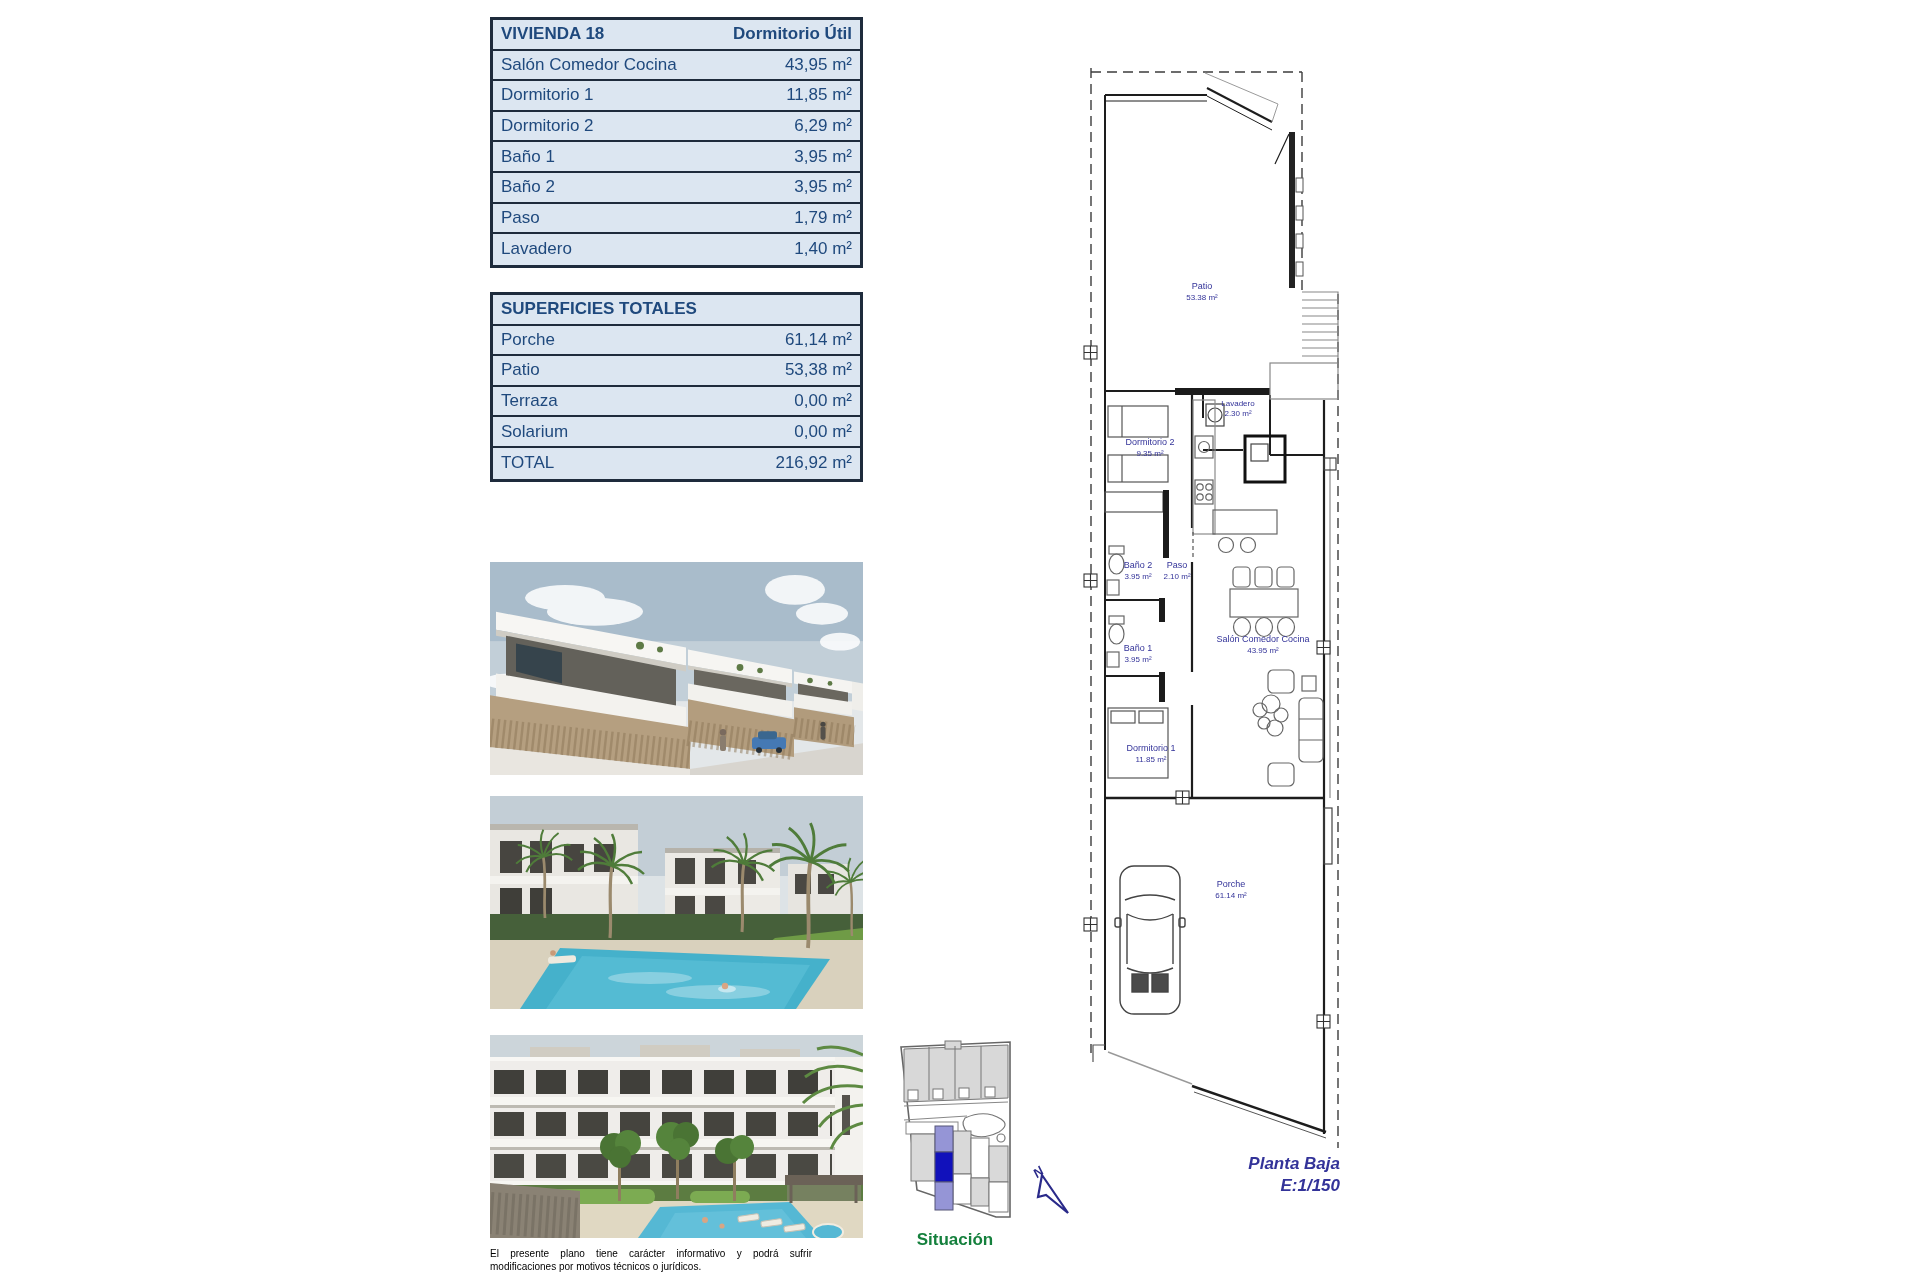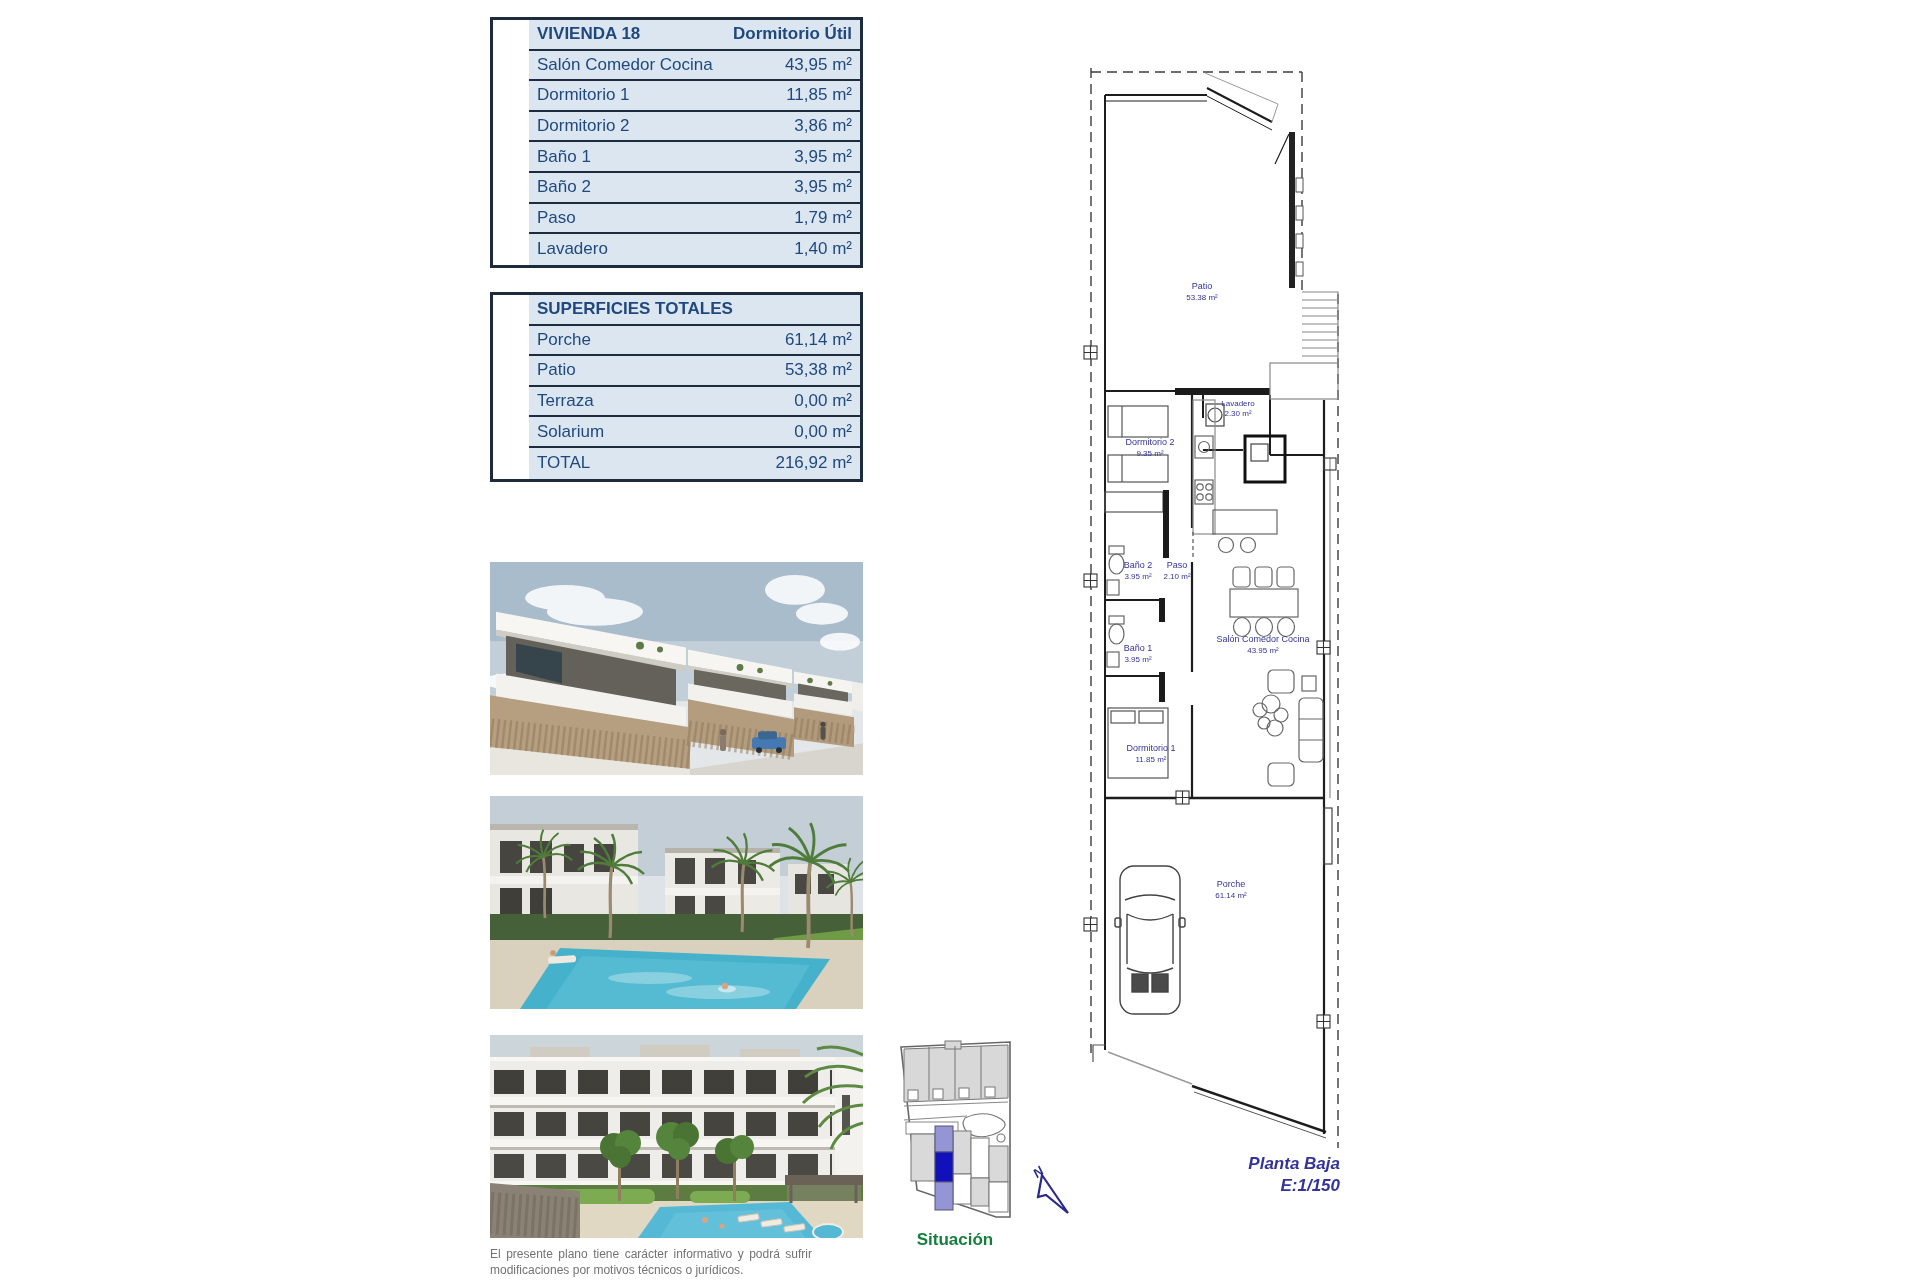--- a/index.html
+++ b/index.html
@@ -4,37 +4,37 @@
 <style>
   html,body{margin:0;padding:0;background:#ffffff;}
   #canvas{position:relative;width:1920px;height:1280px;background:#ffffff;overflow:hidden;
           font-family:"Liberation Sans", sans-serif;}
 
   
   .sheet{position:absolute;left:490px;width:373px;border:3px solid #1e2b3c;box-sizing:border-box;}
   #tbl-vivienda{top:17px;}
   #tbl-totales{top:292px;}
   .trow{box-sizing:border-box;height:30.6px;display:flex;justify-content:space-between;align-items:center;
-        padding:0 8px;background:#dce6f1;border-bottom:2.6px solid #1e2b3c;color:#1f497d;font-size:17px;margin-left:36px;}
+        padding:0 8px;background:#dce6f1;border-bottom:2.6px solid #1e2b3c;color:#1f497d;font-size:17px;}
   .trow:last-child{border-bottom:none;}
   .trow .lab{white-space:nowrap;}
   .trow .val{white-space:nowrap;}
   .trow.hdr span{font-weight:bold;}
   .trow.total span{font-weight:normal;}
 
   
   .photo{position:absolute;left:490px;width:373px;overflow:hidden;background:#dfe3e6;}
   #photo1{top:562px;height:213px;}
   #photo2{top:796px;height:213px;}
   #photo3{top:1035px;height:203px;}
   .photo svg{display:block;width:100%;height:100%;}
 
   
-  #disclaimer{position:absolute;left:490px;top:1247px;width:322px;font-size:12px;line-height:1.3;
-              color:#737373;text-align:justify;}
+  #disclaimer{position:absolute;left:490px;top:1247px;width:322px;font-size:10px;line-height:1.3;
+              color:#000000;text-align:justify;}
 
   
   #plan{position:absolute;left:1080px;top:60px;width:275px;height:1100px;}
   #plan-caption{position:absolute;left:1140px;top:1153px;width:200px;text-align:right;
                 color:#333399;font-weight:bold;font-size:17px;line-height:1.3;font-style:italic;}
 
   
   #situacion-map{position:absolute;left:893px;top:1038px;width:124px;height:186px;}
   #situacion-label{position:absolute;left:880px;top:1230px;width:150px;text-align:center;
                    color:#15803d;font-weight:bold;font-size:17px;}
@@ -56,21 +56,21 @@
     <div class="trow">
       <span class="lab">Salón Comedor Cocina</span>
       <span class="val">43,95 m²</span>
     </div>
     <div class="trow">
       <span class="lab">Dormitorio 1</span>
       <span class="val">11,85 m²</span>
     </div>
     <div class="trow">
       <span class="lab">Dormitorio 2</span>
-      <span class="val">3,86 m²</span>
+      <span class="val">6,29 m²</span>
     </div>
     <div class="trow">
       <span class="lab">Baño 1</span>
       <span class="val">3,95 m²</span>
     </div>
     <div class="trow">
       <span class="lab">Baño 2</span>
       <span class="val">3,95 m²</span>
     </div>
     <div class="trow">

